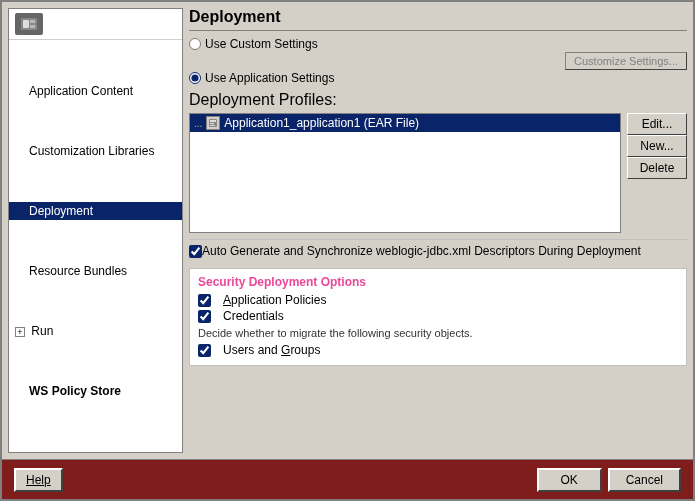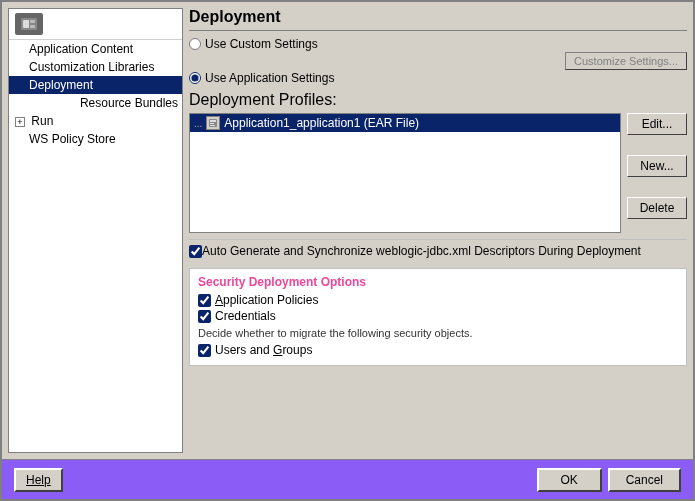--- a/index.html
+++ b/index.html
@@ -32,20 +32,21 @@
       border: 1px solid #808080;
       overflow-y: auto;
       flex-shrink: 0;
     }
     .tree-item {
       padding: 2px 4px 2px 16px;
       cursor: pointer;
       white-space: nowrap;
       font-size: 12px;
       color: #000;
+      margin-top: 42px;
     }
     .tree-item.selected {
       background: #0a246a;
       color: white;
     }
     .tree-item.has-expander {
       padding-left: 6px;
     }
     .expander {
       display: inline-block;
@@ -143,21 +144,21 @@
       flex-shrink: 0;
       color: #000;
     }
     .profile-dots {
       color: #aaa;
       font-size: 10px;
     }
     .profiles-buttons {
       display: flex;
       flex-direction: column;
-      gap: 20px;
+      gap: 0;
     }
     .action-btn {
       background: #d4d0c8;
       border: 1px solid #404040;
       border-top-color: #ffffff;
       border-left-color: #ffffff;
       padding: 3px 8px;
       font-size: 12px;
       cursor: pointer;
       min-width: 60px;
@@ -186,29 +187,29 @@
       margin-bottom: 4px;
     }
     .security-desc {
       font-size: 11px;
       color: #333;
       margin-bottom: 4px;
     }
     .checkbox-row {
       display: flex;
       align-items: center;
-      gap: 4px;
+      gap: 12px;
       margin-bottom: 2px;
     }
     .checkbox-label {
       font-size: 12px;
     }
     .bottom-bar {
       height: 40px;
-      background: #8b5cf6;
+      background: #7f1d1d;
       border-top: 1px solid #808080;
       display: flex;
       align-items: center;
       justify-content: space-between;
       padding: 0 12px;
     }
     .bottom-right {
       display: flex;
       gap: 6px;
     }
@@ -258,28 +259,28 @@
       </div>
       <div class="tree-item" style="padding-left: 20px;">
         <span>Application Content</span>
       </div>
       <div class="tree-item" style="padding-left: 20px;">
         <span>Customization Libraries</span>
       </div>
       <div class="tree-item selected" style="padding-left: 20px;">
         <span>Deployment</span>
       </div>
-      <div class="tree-item" style="padding-left: 20px; text-align: right;">
+      <div class="tree-item" style="padding-left: 20px;">
         <span>Resource Bundles</span>
       </div>
       <div class="tree-item has-expander" style="">
         <span class="expander">+</span>
         <span>Run</span>
       </div>
-      <div class="tree-item" style="padding-left: 20px;">
+      <div class="tree-item" style="padding-left: 20px; font-weight: bold;">
         <span>WS Policy Store</span>
       </div>
     </div>
 
     <div class="right-panel">
       <div class="panel-title">Deployment</div>
 
       <div class="radio-row">
         <div class="radio-left">
           <label class="radio-label">

